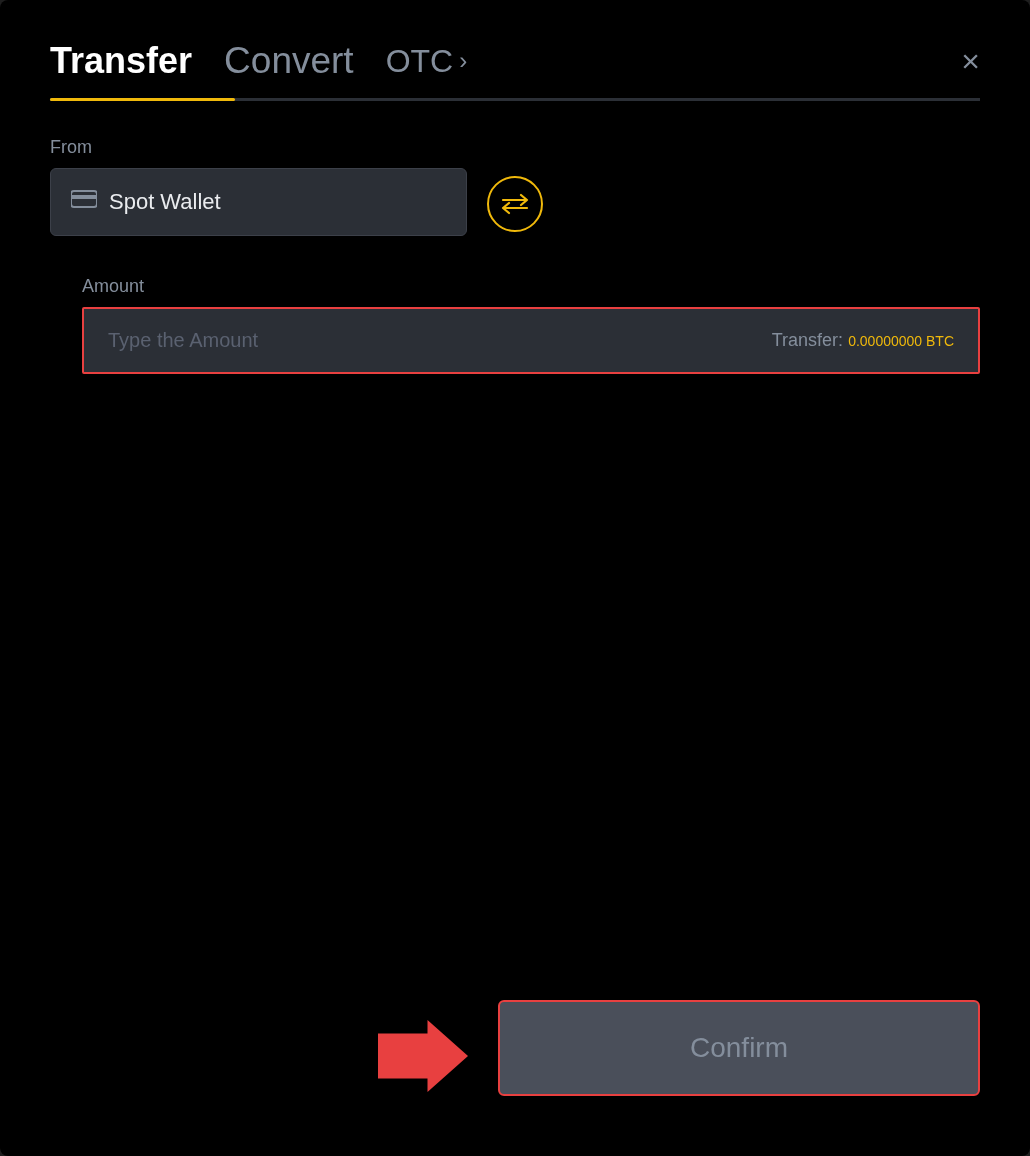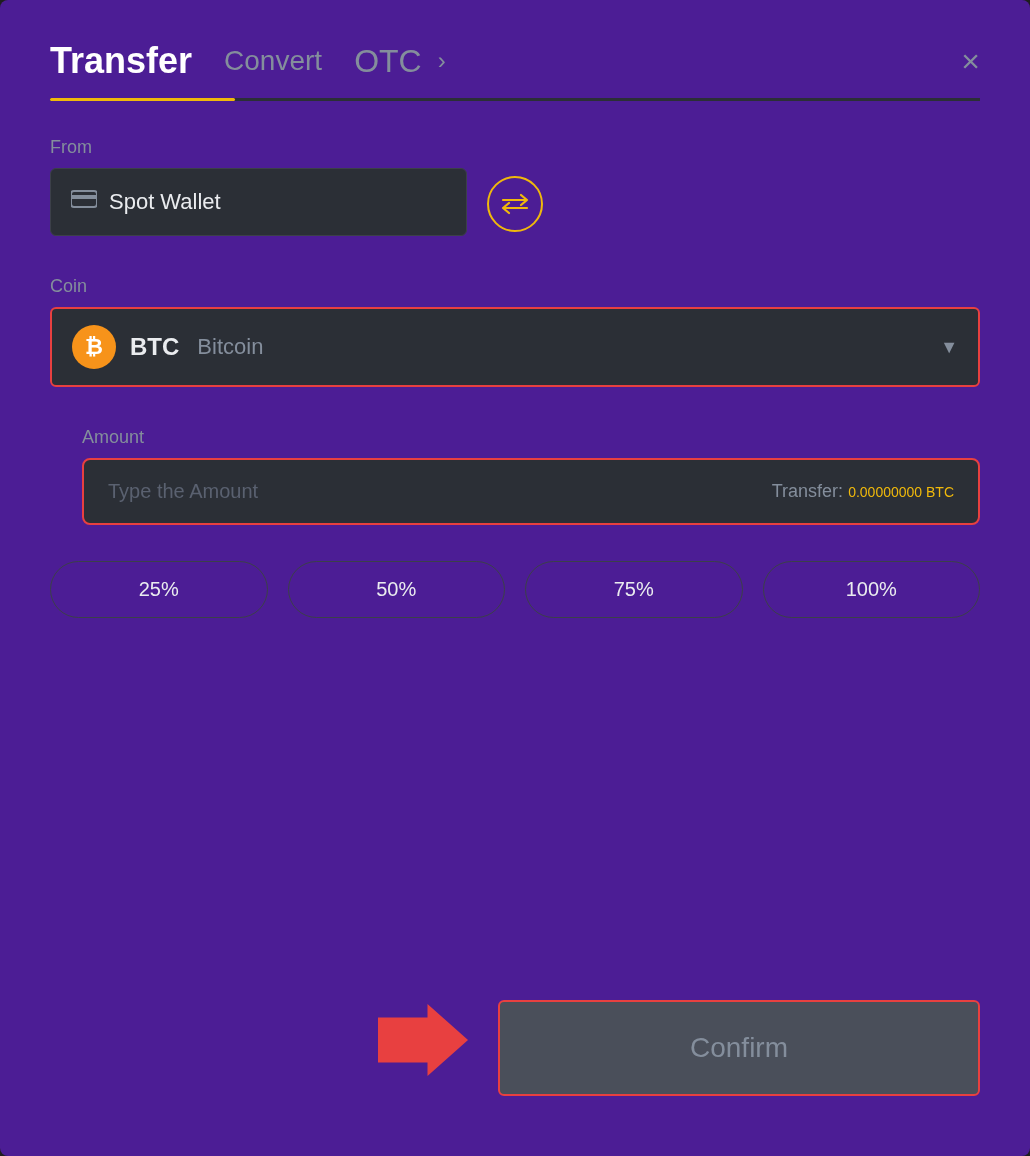--- a/index.html
+++ b/index.html
@@ -7,21 +7,21 @@
     body {
       background: #1e1e1e;
       display: flex;
       justify-content: center;
       align-items: center;
       min-height: 100vh;
       font-family: -apple-system, BlinkMacSystemFont, 'Segoe UI', sans-serif;
     }
 
     .modal {
-      background: #4c1d95;
+      background: #000000;
       width: 1030px;
       min-height: 1156px;
       border-radius: 8px;
       padding: 40px 50px 60px 50px;
       position: relative;
       display: flex;
       flex-direction: column;
     }
 
     
@@ -33,34 +33,34 @@
     }
 
     .tab-transfer {
       font-size: 36px;
       font-weight: 700;
       color: #ffffff;
       cursor: pointer;
     }
 
     .tab-convert {
-      font-size: 28px;
+      font-size: 37px;
       font-weight: 400;
       color: #848e9c;
       cursor: pointer;
     }
 
     .tab-otc {
       font-size: 32px;
       font-weight: 400;
       color: #848e9c;
       cursor: pointer;
       display: flex;
       align-items: center;
-      gap: 16px;
+      gap: 6px;
     }
 
     .chevron-right {
       font-size: 24px;
       color: #848e9c;
     }
 
     .close-btn {
       margin-left: auto;
       font-size: 32px;
@@ -209,21 +209,21 @@
 
     
     .amount-section {
       margin-bottom: 36px;
       padding-left: 32px;
     }
 
     .amount-input-row {
       background: #2b2f36;
       border: 2px solid #e84040;
-      border-radius: 8px;
+      border-radius: 2px;
       padding: 20px 24px;
       display: flex;
       align-items: center;
       margin-top: 10px;
     }
 
     .amount-placeholder {
       font-size: 20px;
       color: #5a6170;
       flex: 1;
@@ -256,21 +256,21 @@
       color: #eaecef;
       font-size: 20px;
       font-weight: 500;
       cursor: pointer;
       text-align: center;
     }
 
     
     .bottom-row {
       display: flex;
-      align-items: flex-start;
+      align-items: flex-end;
       gap: 30px;
       margin-top: auto;
     }
 
     .arrow-container {
       display: flex;
       align-items: center;
       justify-content: flex-end;
       flex: 1;
     }
@@ -334,46 +334,31 @@
           <path d="M2 7h24M20 2l6 5-6 5" stroke="#f0b90b" stroke-width="2.2" stroke-linecap="round" stroke-linejoin="round"></path>
           <path d="M26 15H2M8 10l-6 5 6 5" stroke="#f0b90b" stroke-width="2.2" stroke-linecap="round" stroke-linejoin="round"></path>
         </svg>
       </button>
     </div>
 
     <div class="from-to-column">
     </div>
   </div>
 
-  <div class="coin-section">
-    <span class="field-label">Coin</span>
-    <div class="coin-select">
-      <div class="btc-icon">₿</div>
-      <span class="btc-label">BTC</span>
-      <span class="btc-name">Bitcoin</span>
-      <span class="dropdown-arrow">▼</span>
-    </div>
-  </div>
 
   <div class="amount-section">
     <span class="field-label">Amount</span>
     <div class="amount-input-row">
       <span class="amount-placeholder">Type the Amount</span>
       <span class="available-text">
         <span>Transfer:</span>&nbsp;<span class="available-amount">0.00000000 BTC</span>
       </span>
     </div>
   </div>
 
-  <div class="pct-row">
-    <button class="pct-btn">25%</button>
-    <button class="pct-btn">50%</button>
-    <button class="pct-btn">75%</button>
-    <button class="pct-btn">100%</button>
-  </div>
 
   <div class="bottom-row">
     <div class="arrow-container">
       <svg class="arrow-svg" viewBox="0 0 100 80" fill="none">
         <polygon points="0,15 55,15 55,0 100,40 55,80 55,65 0,65" fill="#e84040"></polygon>
       </svg>
     </div>
     <button class="confirm-btn">Confirm</button>
   </div>
 

